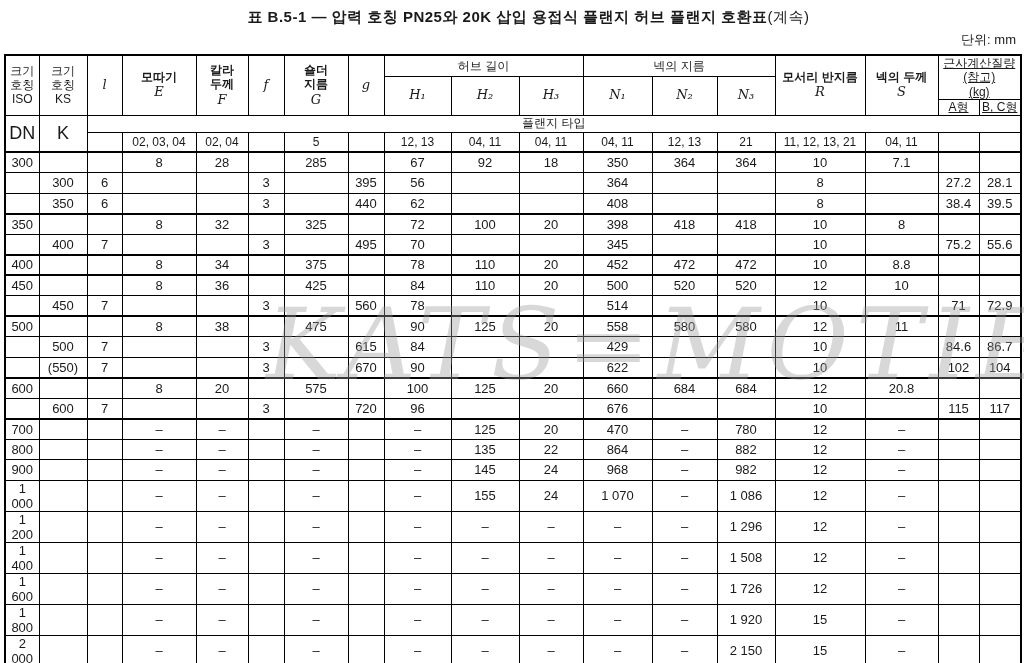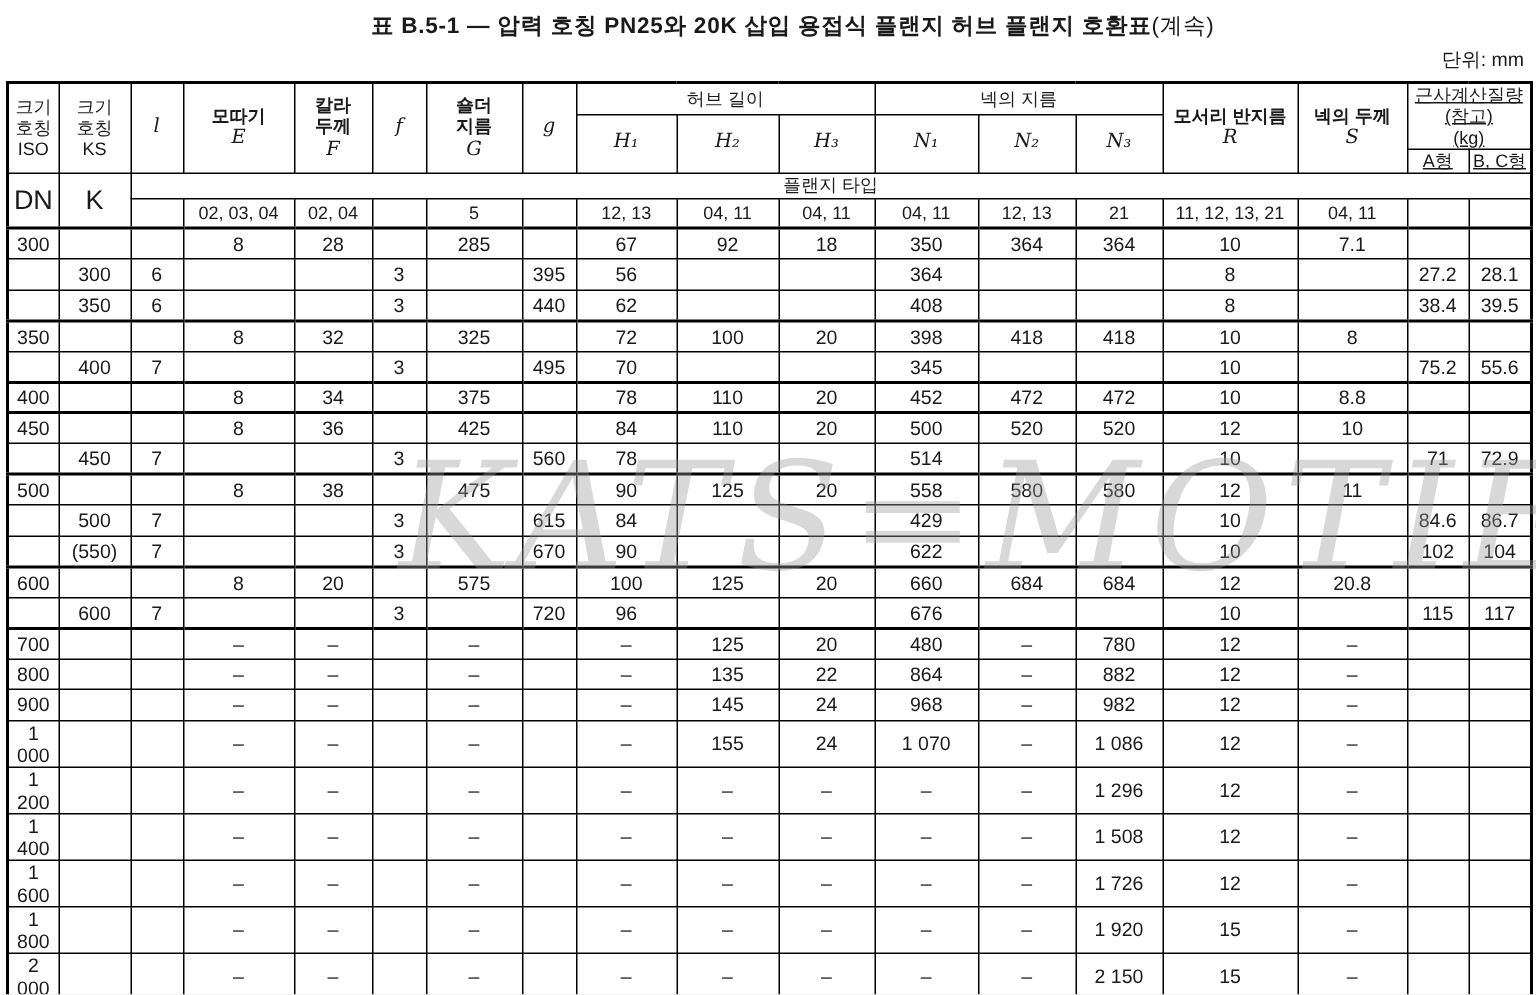--- a/index.html
+++ b/index.html
@@ -423,21 +423,21 @@
           <td></td>
           <td></td>
           <td>–</td>
           <td>–</td>
           <td></td>
           <td>–</td>
           <td></td>
           <td>–</td>
           <td>125</td>
           <td>20</td>
-          <td>480</td>
+          <td>470</td>
           <td>–</td>
           <td>780</td>
           <td>12</td>
           <td>–</td>
           <td></td>
           <td></td>
         </tr>
         <tr>
           <td>800</td>
           <td></td>

